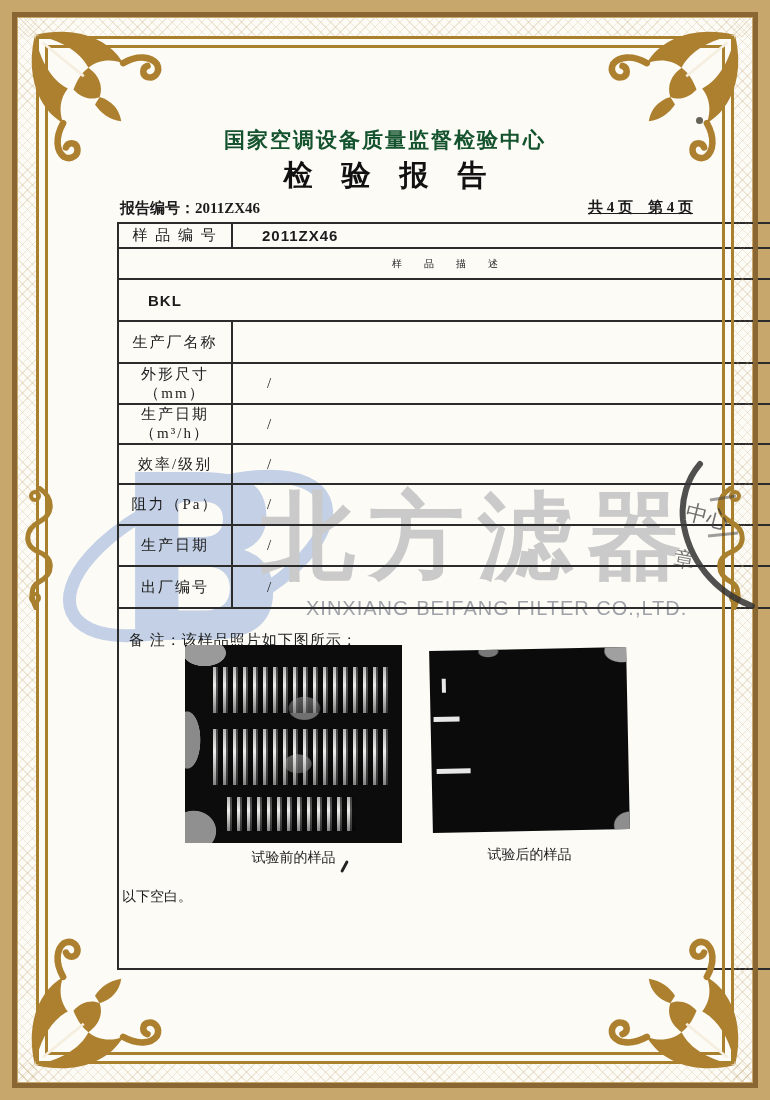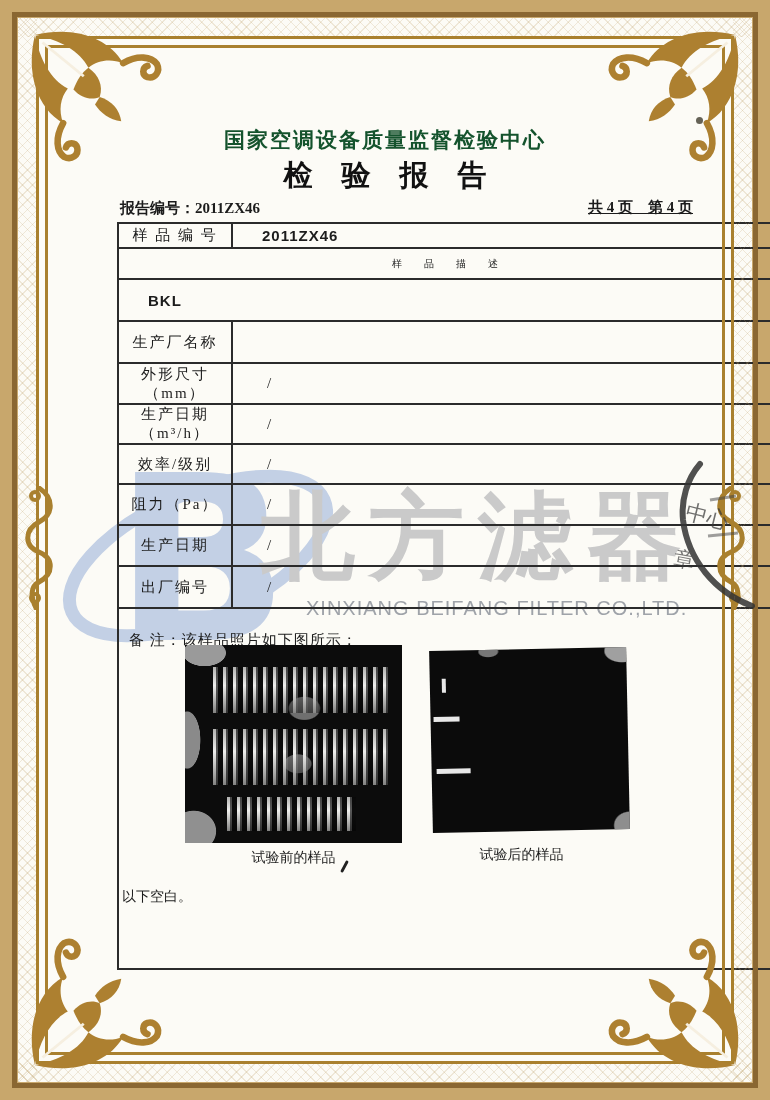--- a/index.html
+++ b/index.html
@@ -58,21 +58,21 @@
   .td-value{flex:1;display:flex;align-items:center;padding-left:29px;font-size:15px;}
   .val-alnum{font-family:"Liberation Sans","DejaVu Sans",sans-serif;font-weight:700;letter-spacing:1px;}
   .val-slash{padding-left:34px;}
   .h25{height:25px;} .h31{height:31px;} .h40{height:40px;} .h41{height:41px;} .h42{height:42px;}
   .tr-section{display:flex;align-items:center;justify-content:center;font-size:10px;letter-spacing:6px;}
   .tr-remark{flex:1;border-bottom:none;position:relative;display:block;}
   .remark-text{position:absolute;left:10px;top:22px;font-size:15px;letter-spacing:1px;}
   .below-blank{position:absolute;left:3px;top:279px;font-size:14px;}
   .cap{position:absolute;text-align:center;font-size:14px;}
   .cap-before{left:66px;width:217px;top:240px;}
-  .cap-after{left:304px;width:197px;top:237px;}
+  .cap-after{left:312px;width:197px;top:237px;}
   .pen-mark{position:absolute;left:224px;top:251px;width:3px;height:13px;background:#222;transform:rotate(28deg);border-radius:2px;}
 
   
   .photo{position:absolute;overflow:hidden;}
   .photo-before{left:66px;top:36px;width:217px;height:198px;background-color:#0c0c0c;
     background-image:
       radial-gradient(ellipse 42px 26px at 9% 4%, #9a9a9a 50%, transparent 52%),
       radial-gradient(ellipse 26px 56px at 1% 48%, #8a8a8a 50%, transparent 52%),
       radial-gradient(ellipse 44px 40px at 4% 94%, #909090 50%, transparent 52%),
       radial-gradient(ellipse 30px 22px at 55% 32%, #6f6f6f 50%, transparent 55%),

